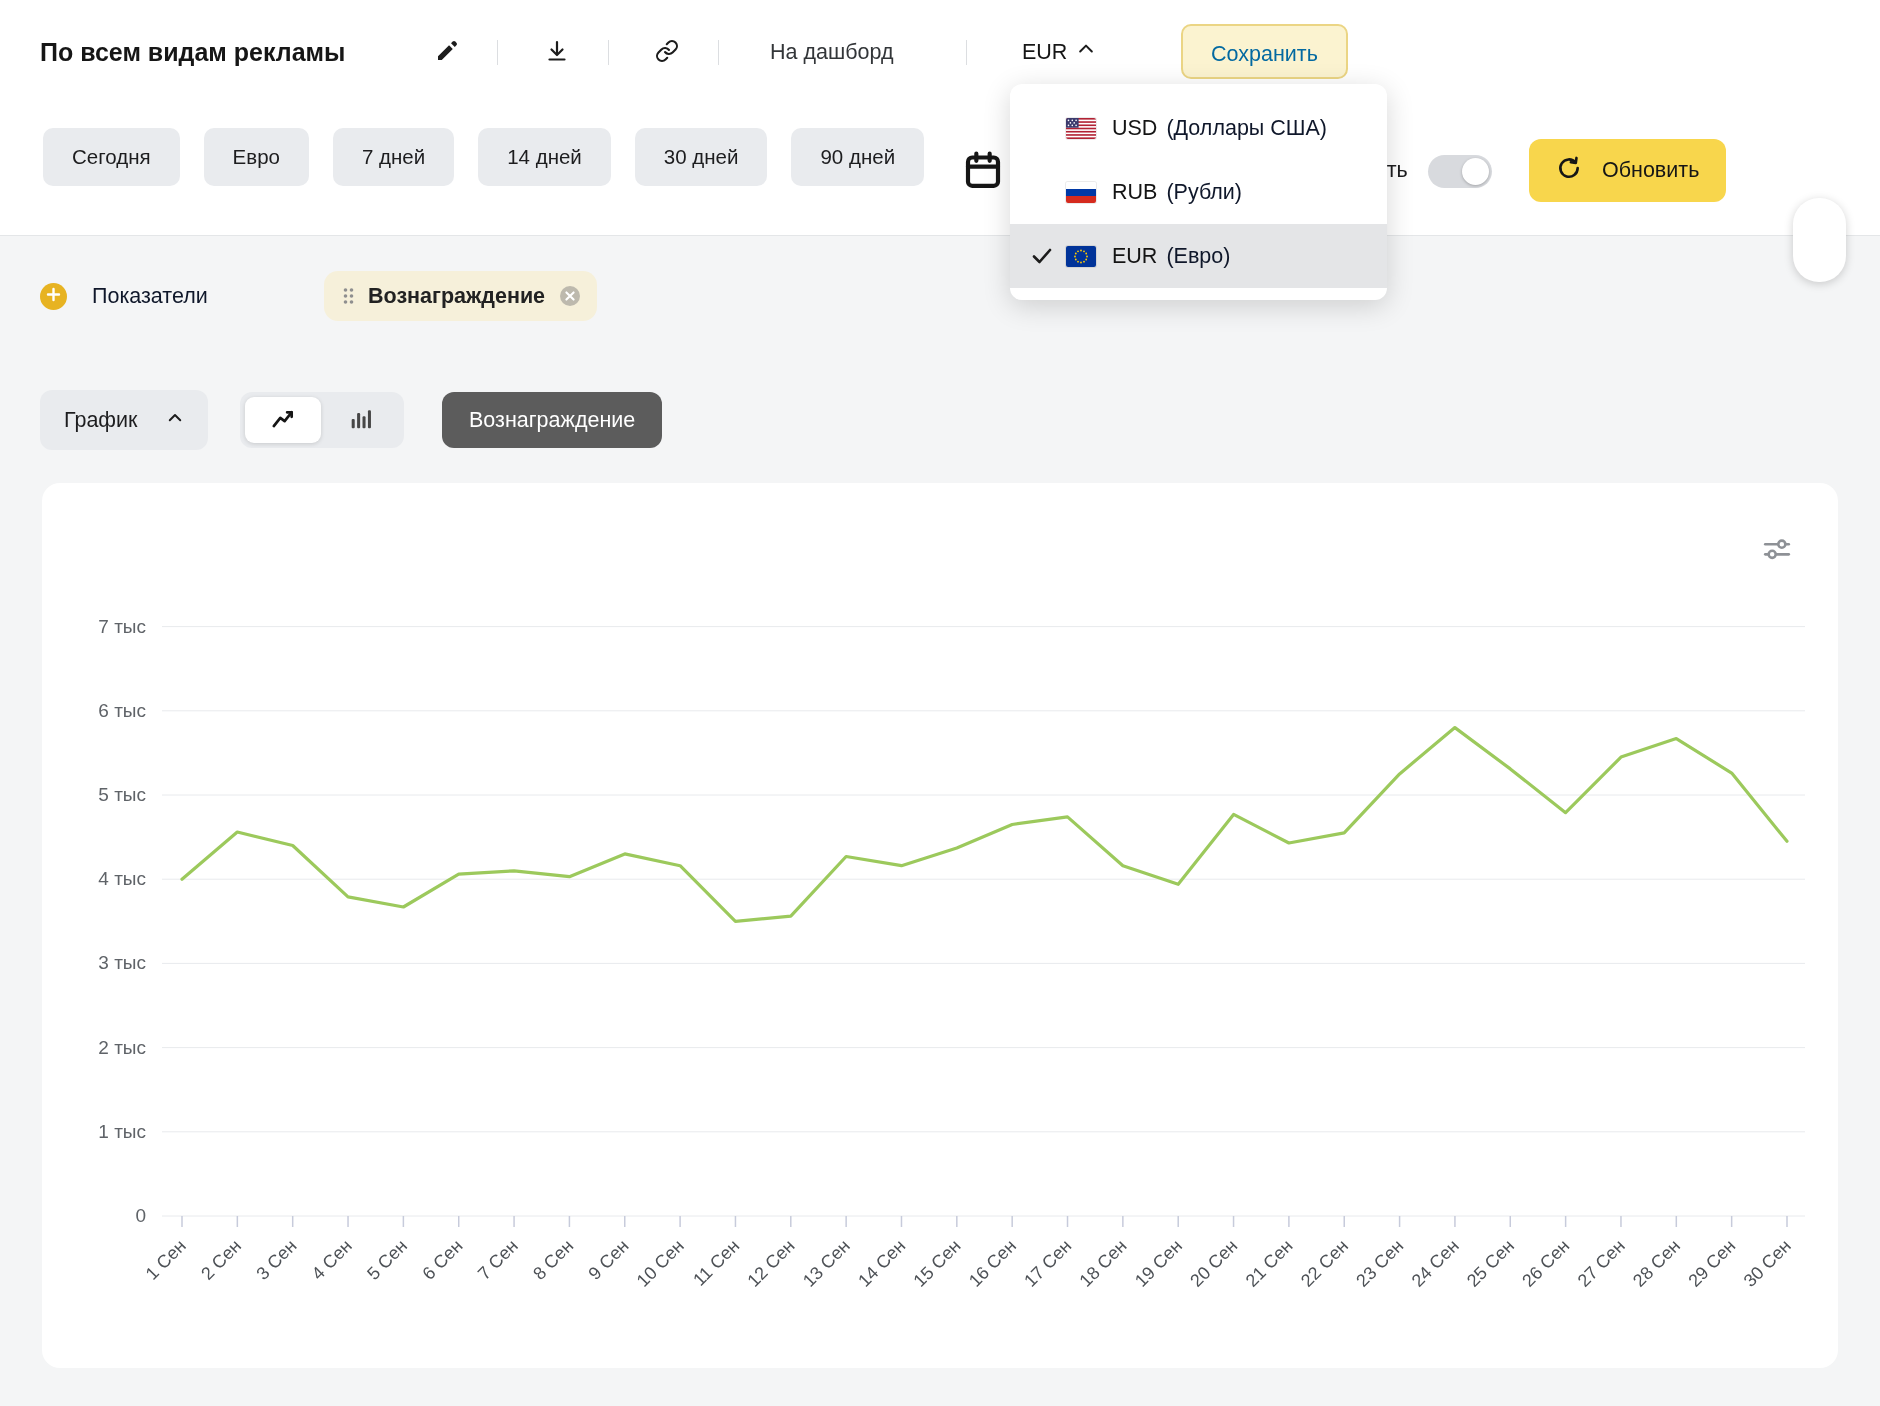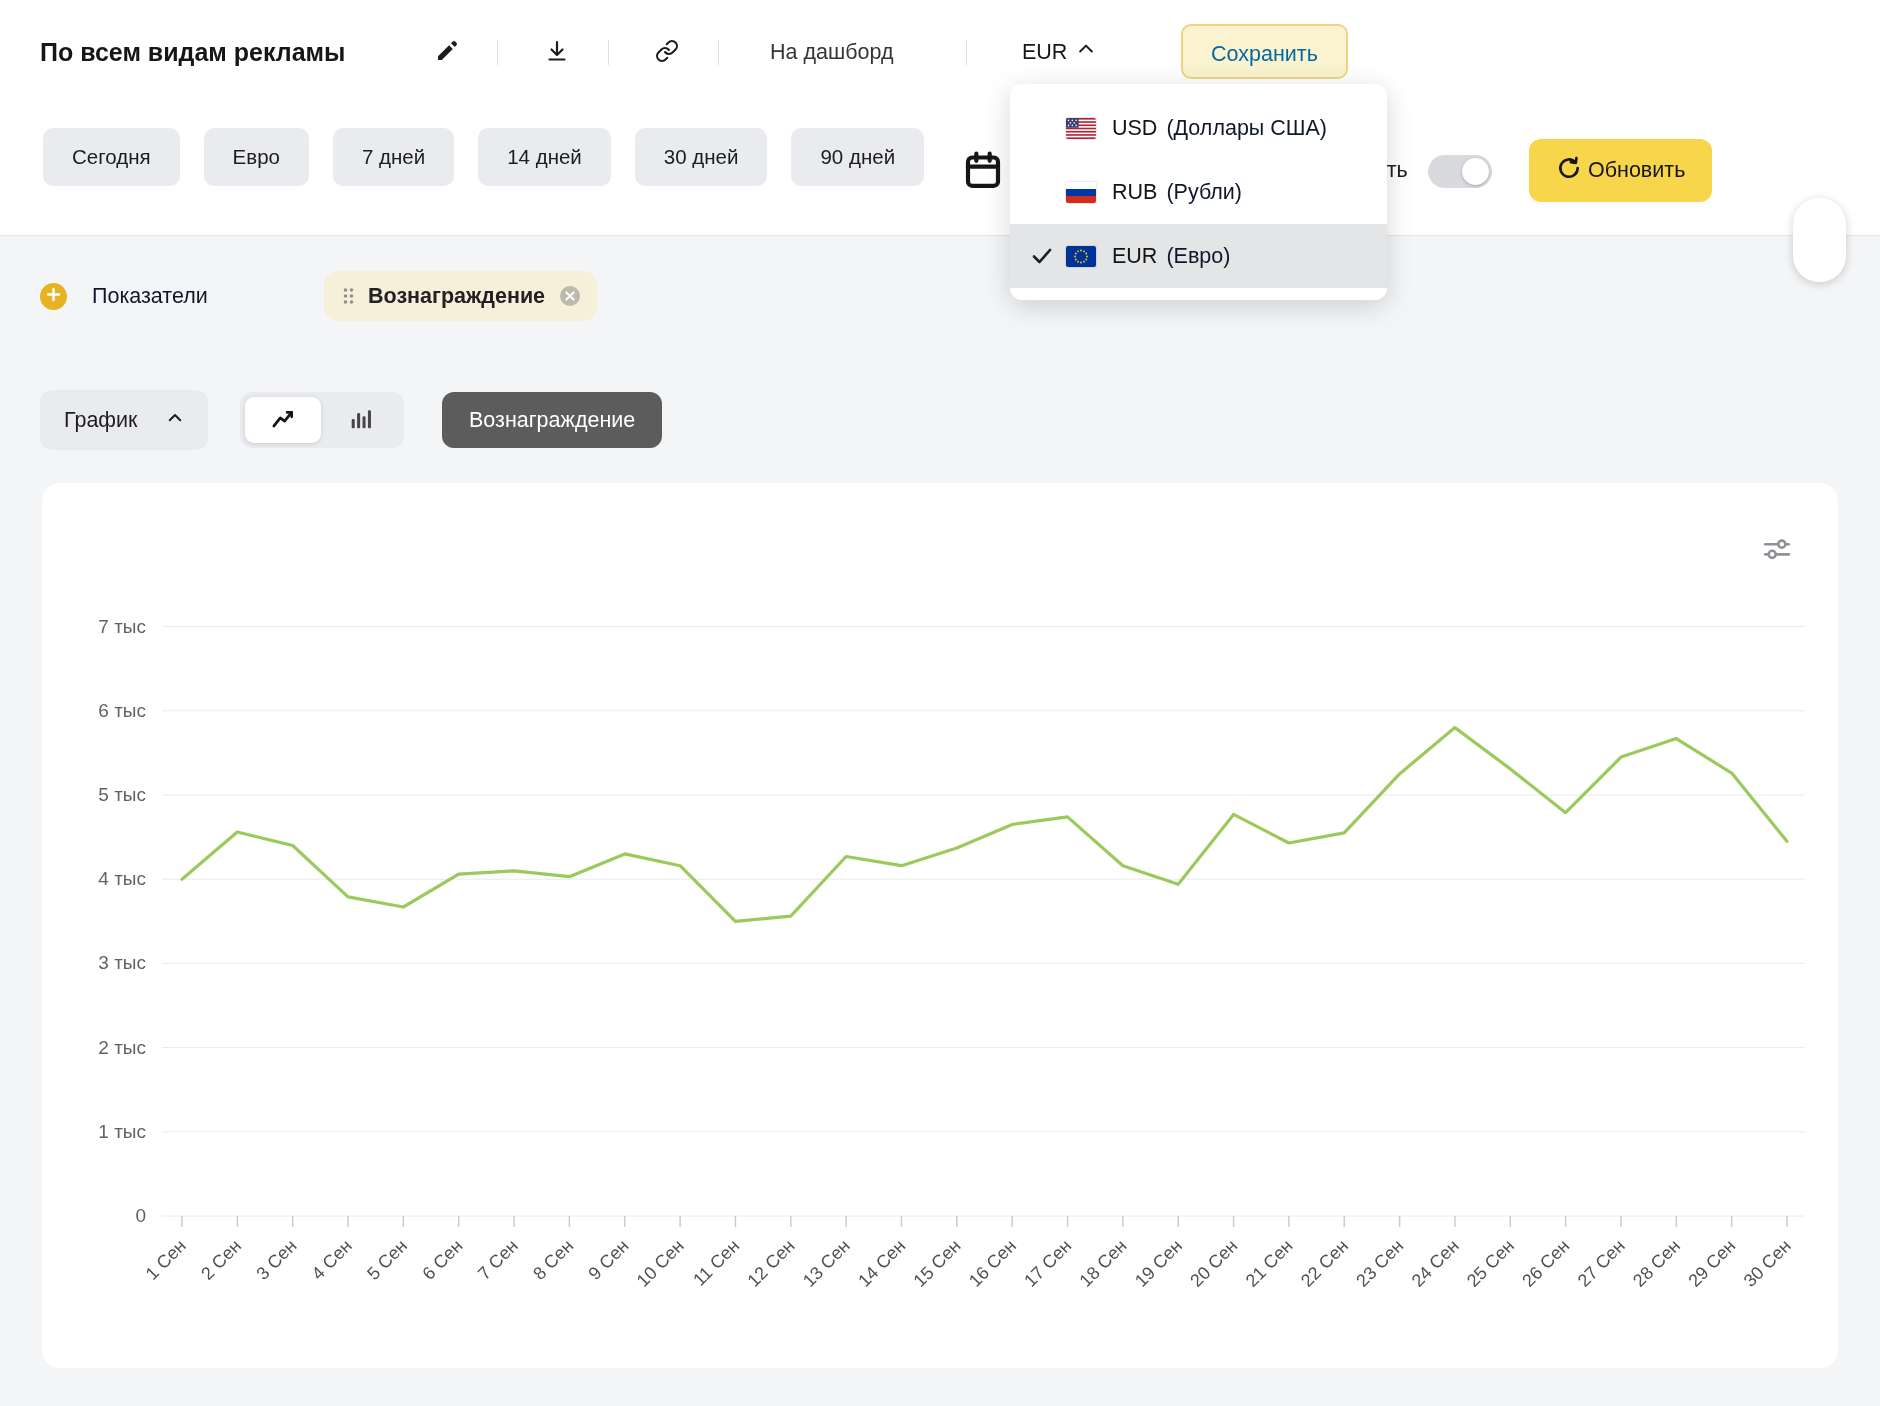--- a/index.html
+++ b/index.html
@@ -17,21 +17,21 @@
   .currency-btn { position:absolute; left:1016px; top:30px; height:44px; display:flex; align-items:center; gap:9px; background:none; border:none; cursor:pointer; font-size:21.5px; color:#161616; }
   .save-btn { position:absolute; left:1181px; top:24px; height:55px; padding:16px 28px; font-size:21.5px; color:#0369a1; background:#FBF3D0; border:2px solid #EBD584; border-radius:10px; cursor:pointer; }
 
   
   .presets { position:absolute; left:43px; top:128px; display:flex; gap:24px; }
   .preset-btn { height:58px; padding:0 29px; border:none; border-radius:10px; background:#E9EBEE; font-size:20.5px; color:#1d1d1f; cursor:pointer; white-space:nowrap; }
   .calendar-btn { position:absolute; left:958px; top:146px; width:50px; height:50px; background:none; border:none; cursor:pointer; padding:0; display:flex; align-items:center; justify-content:center; }
   .compare-label { position:absolute; left:1312px; top:158px; font-size:21.5px; color:#1d1d1f; }
   .toggle { position:absolute; left:1428px; top:155px; width:64px; height:33px; border-radius:17px; background:#D8DADE; cursor:pointer; border:none; padding:0; }
   .toggle .knob { position:absolute; right:3px; top:3px; width:27px; height:27px; border-radius:50%; background:#fff; box-shadow:0 1px 3px rgba(0,0,0,0.25); }
-  .refresh-btn { position:absolute; left:1529px; top:139px; height:63px; padding:0 27px; display:flex; align-items:center; gap:6px; background:#F8D64C; border:none; border-radius:12px; font-size:21.5px; color:#161616; cursor:pointer; }
+  .refresh-btn { position:absolute; left:1529px; top:139px; height:63px; padding:0 27px; display:flex; align-items:center; gap:20px; background:#F8D64C; border:none; border-radius:12px; font-size:21.5px; color:#161616; cursor:pointer; }
 
   
   .lower { position:absolute; left:0; top:235px; right:0; bottom:0; background:#F4F5F6; border-top:1px solid #E4E6E8; }
 
   
   .plus-circle { position:absolute; left:40px; top:283px; width:27px; height:27px; border-radius:50%; background:#E7B322; display:flex; align-items:center; justify-content:center; cursor:pointer; }
   .metrics-label { position:absolute; left:92px; top:284px; font-size:21.5px; color:#0f172a; }
   .metric-chip { position:absolute; left:324px; top:271px; height:50px; background:#F6F0DA; border-radius:14px; display:flex; align-items:center; padding:0 15px 0 18px; gap:13px; font-size:21.5px; color:#222; }
   .chip-close { width:24px; height:24px; border:none; background:none; padding:0; cursor:pointer; display:flex; }
   .drag-handle { display:flex; cursor:grab; }

